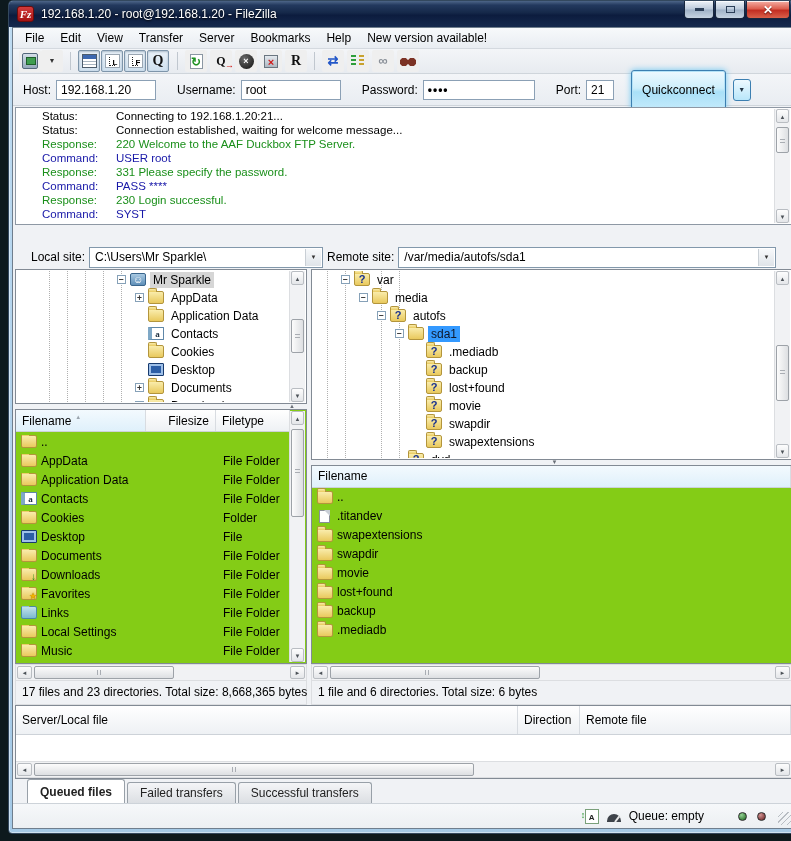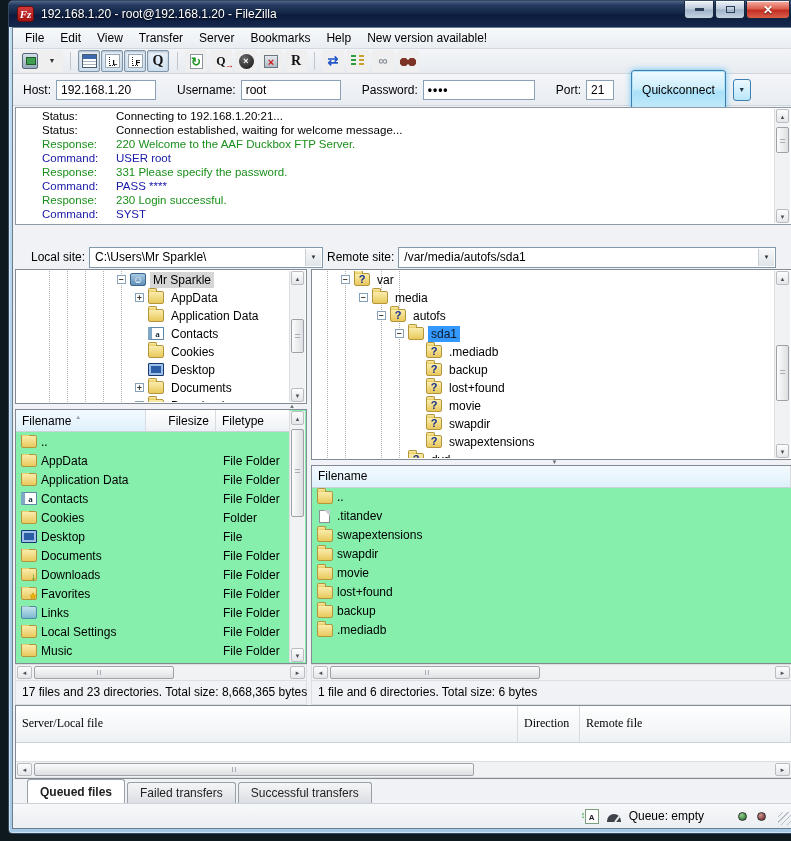--- a/index.html
+++ b/index.html
@@ -169,39 +169,39 @@
   .i-contacts::after { content:"a"; position:absolute; inset:0; text-align:center; font:700 9px/12px "Liberation Serif",serif; color:#234; }
   .i-desktop { background:#2c5ea6; border:1px solid #173a6e; border-radius:1px; box-shadow:inset 0 0 0 2px #9fc0e8; }
   .i-downloads::after { content:"↓"; position:absolute; right:0; bottom:-2px; color:#1c8a1c; font:700 10px/1 sans-serif; }
   .i-favorites::after { content:"★"; position:absolute; right:-1px; bottom:-2px; color:#f2b200; text-shadow:0 0 1px #7c5a00; font-size:9px; line-height:1; }
   .i-links { background:linear-gradient(#c2e2ec,#7cb9cf); border:1px solid #4a8aa5; border-radius:1px 2px 2px 2px; }
   .i-file { width:11px; height:13px; margin:0 7px 0 2px; background:#fff; border:1px solid #8a8f98; }
   .i-file::before { content:""; position:absolute; right:-1px; top:-1px; border:3px solid #c9ced6;
     border-bottom-color:transparent; border-left-color:transparent; }
 
   
-  .listwrap { position:relative; background:#86efac; border:1px solid #828a94; }
+  .listwrap { position:relative; background:#84cc16; border:1px solid #828a94; }
   .lw-l { height:256px; } .lw-r { height:200px; }
   .lhdr { height:22px; display:flex; background:linear-gradient(#ffffff,#eef1f4); border-bottom:1px solid #cdd2d8; }
   .lw-l .lhdr,.lw-l .lrows { margin-right:16px; }
   .hcell { display:flex; align-items:center; padding:0 6px; border-right:1px solid #d8dce1; white-space:nowrap; }
   .h-sorted { background:linear-gradient(#f3fafe,#dff0fb); }
   .sortmark { font-size:6px; color:#9aa4ad; margin-left:4px; position:relative; top:-4px; }
   .h-name { width:130px; } .h-size { width:70px; justify-content:flex-end; } .h-type { flex:1; }
   .h-name-r { flex:1; }
   .lrow { display:flex; align-items:center; height:19px; padding-left:5px; white-space:nowrap; }
   .c-name { width:125px; display:flex; align-items:center; overflow:hidden; flex:none; }
   .c-size { width:70px; text-align:right; padding-right:8px; flex:none; }
   .c-type { flex:1; padding-left:7px; }
   .c-name-r { flex:1; display:flex; align-items:center; }
   .statusline { height:24px; display:flex; align-items:center; padding-left:6px; background:#f0f2f5; border:1px solid #dcdee1; border-top:none; white-space:nowrap; }
 
   
   .queuepanel { height:80px; margin:0 2px; display:flex; flex-direction:column; background:#fff; border:1px solid #828a94; }
-  .qhdr { height:37px; display:flex; background:linear-gradient(#ffffff,#eef1f4); border-bottom:1px solid #cdd2d8; flex:none;font-family:Liberation Serif, serif; }
+  .qhdr { height:29px; display:flex; background:linear-gradient(#ffffff,#eef1f4); border-bottom:1px solid #cdd2d8; flex:none; }
   .qc1 { width:502px; } .qc2 { width:62px; } .qc3 { flex:1; }
   .qbody { flex:1; background:#fff; }
   .tabsrow { height:26px; display:flex; align-items:flex-end; padding-left:14px; gap:2px; background:#f0f2f5; }
   .tab { height:21px; padding:0 12px; display:flex; align-items:center; border:1px solid #98a0a8; border-bottom:none;
     border-radius:3px 3px 0 0; background:linear-gradient(#f4f5f7,#dcdfe3); color:#222; white-space:nowrap; }
   .tab.active { background:#fff; font-weight:700; height:24px; }
 
   
   .statusbar { height:25px; display:flex; align-items:center; justify-content:flex-end; gap:8px; padding-right:28px;
     background:linear-gradient(#f6f8fa,#eceff2); border-top:1px solid #cdd3d9; position:relative; flex:none; }

